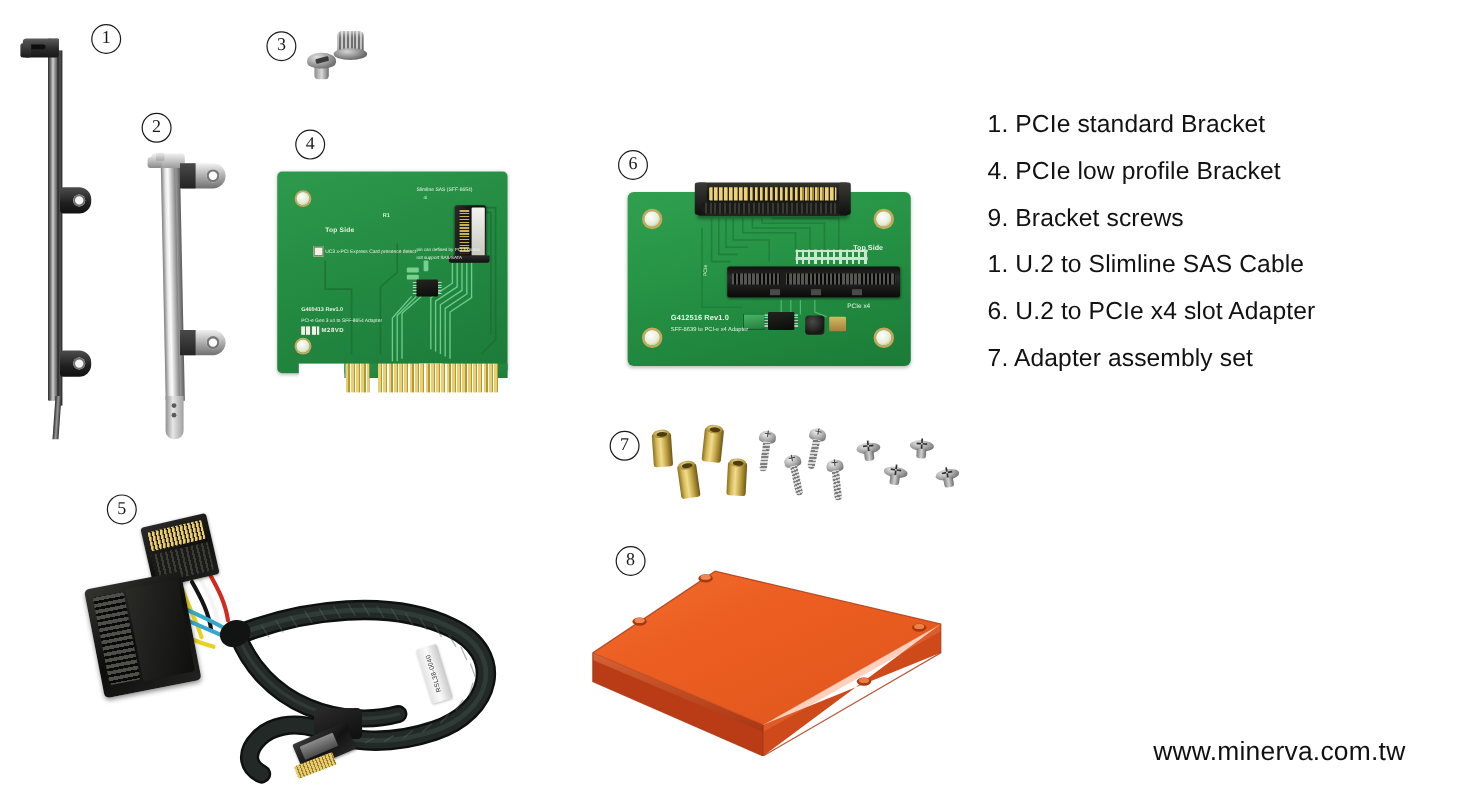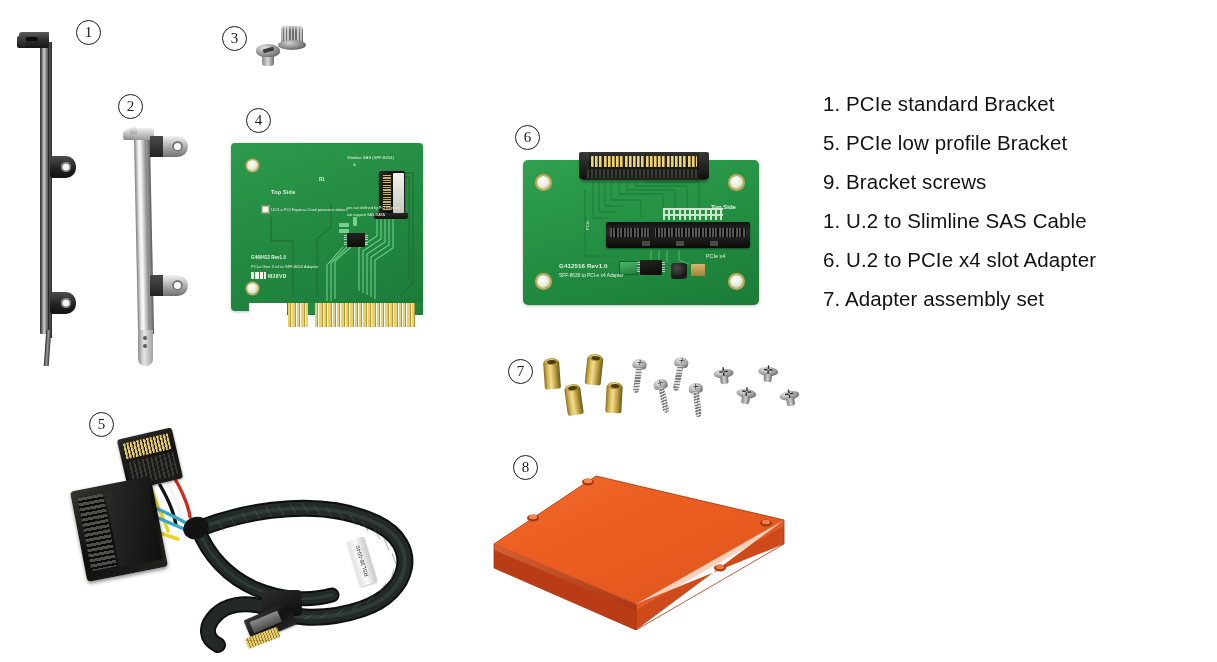--- a/index.html
+++ b/index.html
@@ -848,21 +848,22 @@
   <div class="callout" style="left:118px; top:94px">2</div>
   <div class="callout" style="left:222px; top:26px">3</div>
   <div class="callout" style="left:246px; top:108px">4</div>
   <div class="callout" style="left:89px;  top:412px">5</div>
   <div class="callout" style="left:515px; top:125px">6</div>
   <div class="callout" style="left:508px; top:359px">7</div>
   <div class="callout" style="left:513px; top:455px">8</div>
 
   <div id="legend">
     <div class="legend-row">1. PCIe standard Bracket</div>
-    <div class="legend-row">5. PCIe low profile Bracket</div>
+    <div class="legend-row">4. PCIe low profile Bracket</div>
     <div class="legend-row">9. Bracket screws</div>
     <div class="legend-row">1. U.2 to Slimline SAS Cable</div>
     <div class="legend-row">6. U.2 to PCIe x4 slot Adapter</div>
     <div class="legend-row">7. Adapter assembly set</div>
   </div>
 
+  <div id="site-url">www.minerva.com.tw</div>
 
 </div>
 
 </body></html>

